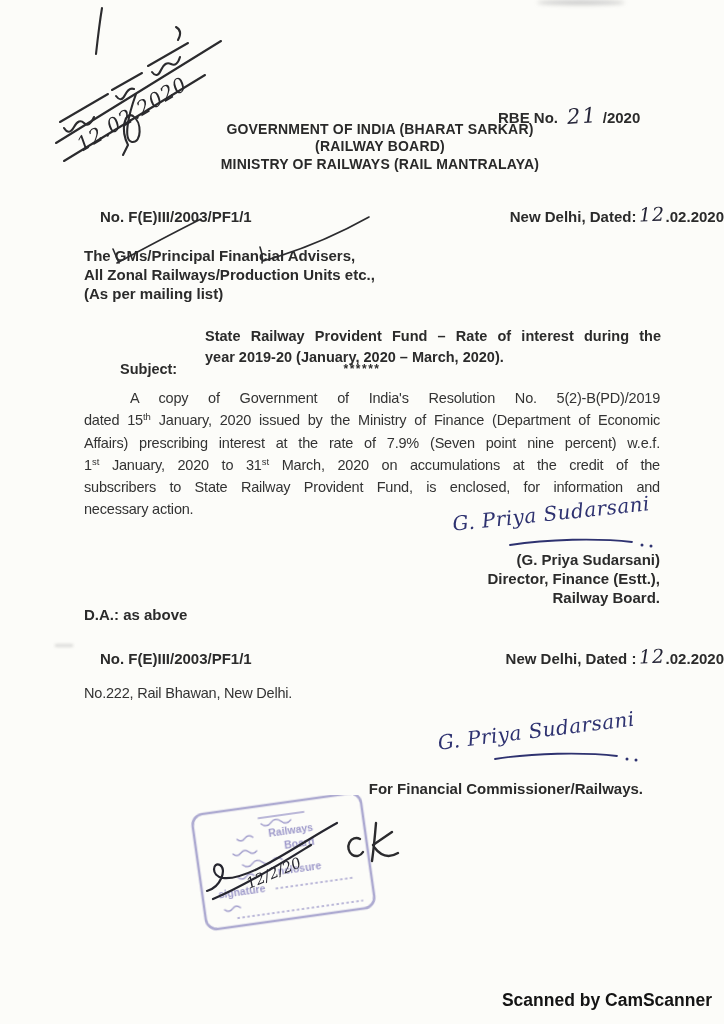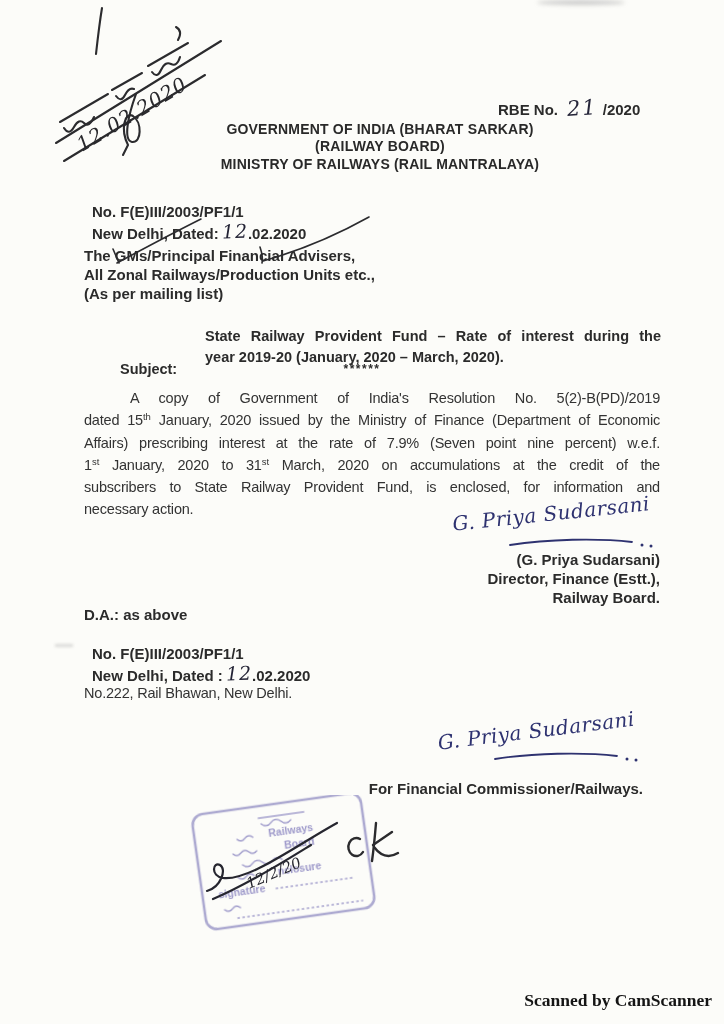--- a/index.html
+++ b/index.html
@@ -3,31 +3,31 @@
 <meta charset="utf-8">
 <style>
   html,body{margin:0;padding:0;background:#e8e8e8;}
   .page{position:relative;width:724px;height:1024px;margin:0 auto;overflow:hidden;
         background:#fcfcf9;font-family:"Liberation Sans",sans-serif;color:#2e2e2e;}
   .abs{position:absolute;}
   
   .smudge{left:537px;top:0;width:88px;height:5px;background:rgba(95,95,100,.30);
           filter:blur(2px);border-radius:50%;}
   
-  .rbe{top:96px;left:498px;width:218px;display:flex;align-items:baseline;
+  .rbe{top:104px;left:498px;width:218px;display:flex;align-items:baseline;
        font-size:15px;font-weight:bold;color:#2b2b2b;}
   .hand-num{font-family:"DejaVu Serif",serif;font-style:italic;font-weight:normal;
             font-size:21px;color:#26263a;margin:0 5px 0 9px;display:inline-block;
             transform:rotate(-4deg);letter-spacing:2px;}
   
   .hdr{top:121px;left:28px;width:704px;text-align:center;font-size:14px;
        font-weight:bold;line-height:17.4px;color:#292929;letter-spacing:.2px;}
   
-  .refrow{left:92px;width:624px;display:flex;justify-content:space-between;
-          align-items:baseline;font-size:15px;font-weight:bold;color:#2b2b2b;flex-direction:column;}
+  .refrow{left:100px;width:624px;display:flex;justify-content:space-between;
+          align-items:baseline;font-size:15px;font-weight:bold;color:#2b2b2b;}
   .refrow .right{display:flex;align-items:flex-end;}
   .hand-date{font-family:"DejaVu Serif",serif;font-style:italic;font-weight:normal;
              font-size:19px;color:#222234;margin-left:3px;letter-spacing:1px;
              display:inline-block;transform:rotate(-2deg);}
   .row1{top:203px;}
   .row2{top:645px;}
   
   .addr{top:247px;left:84px;font-size:15px;font-weight:bold;line-height:18.8px;color:#2b2b2b;}
   
   .subj{top:326px;left:120px;width:545px;display:flex;font-size:14.5px;
@@ -55,21 +55,21 @@
           transform:rotate(-6deg);padding-right:10px;}
   .flourish{position:absolute;right:4px;bottom:0;}
   .sig2 .forline{font-size:15px;font-weight:bold;margin-top:16px;padding-right:2px;}
   
   .da{top:606px;left:84px;font-size:15px;font-weight:bold;color:#2b2b2b;}
   .copy{top:682px;left:84px;width:576px;font-size:14.5px;color:#333;letter-spacing:-.2px;}
   .copy .line{display:block;height:22px;line-height:22px;}
   .copy .cj{text-align:justify;text-align-last:justify;text-indent:46px;overflow:hidden;}
   
   .camscan{top:990px;left:0;width:712px;text-align:right;
-           font-family:Liberation Serif, serif;font-weight:bold;font-size:17.5px;color:#141414;}
+           font-family:Liberation Sans, sans-serif;font-weight:bold;font-size:17.5px;color:#141414;}
   
   svg{display:block;}
   .ink{stroke:#2b2b2e;fill:none;stroke-linecap:round;}
   .stamp-grp{filter:blur(.4px);}
   .stamp-txt{font-family:"Liberation Sans",sans-serif;font-weight:bold;
              fill:#8d88c2;opacity:.85;}
   .faint-streak{left:55px;top:644px;width:18px;height:3px;background:rgba(120,120,120,.25);
                 filter:blur(1.5px);}
 </style>
 </head>

